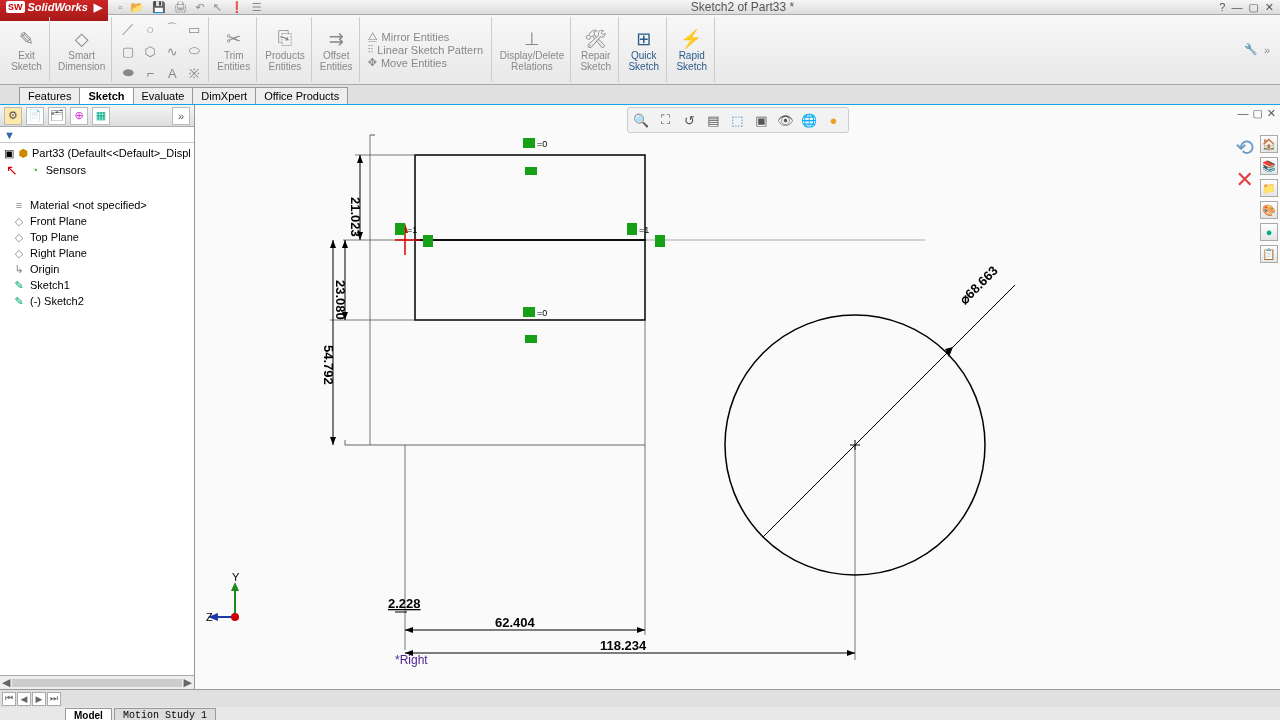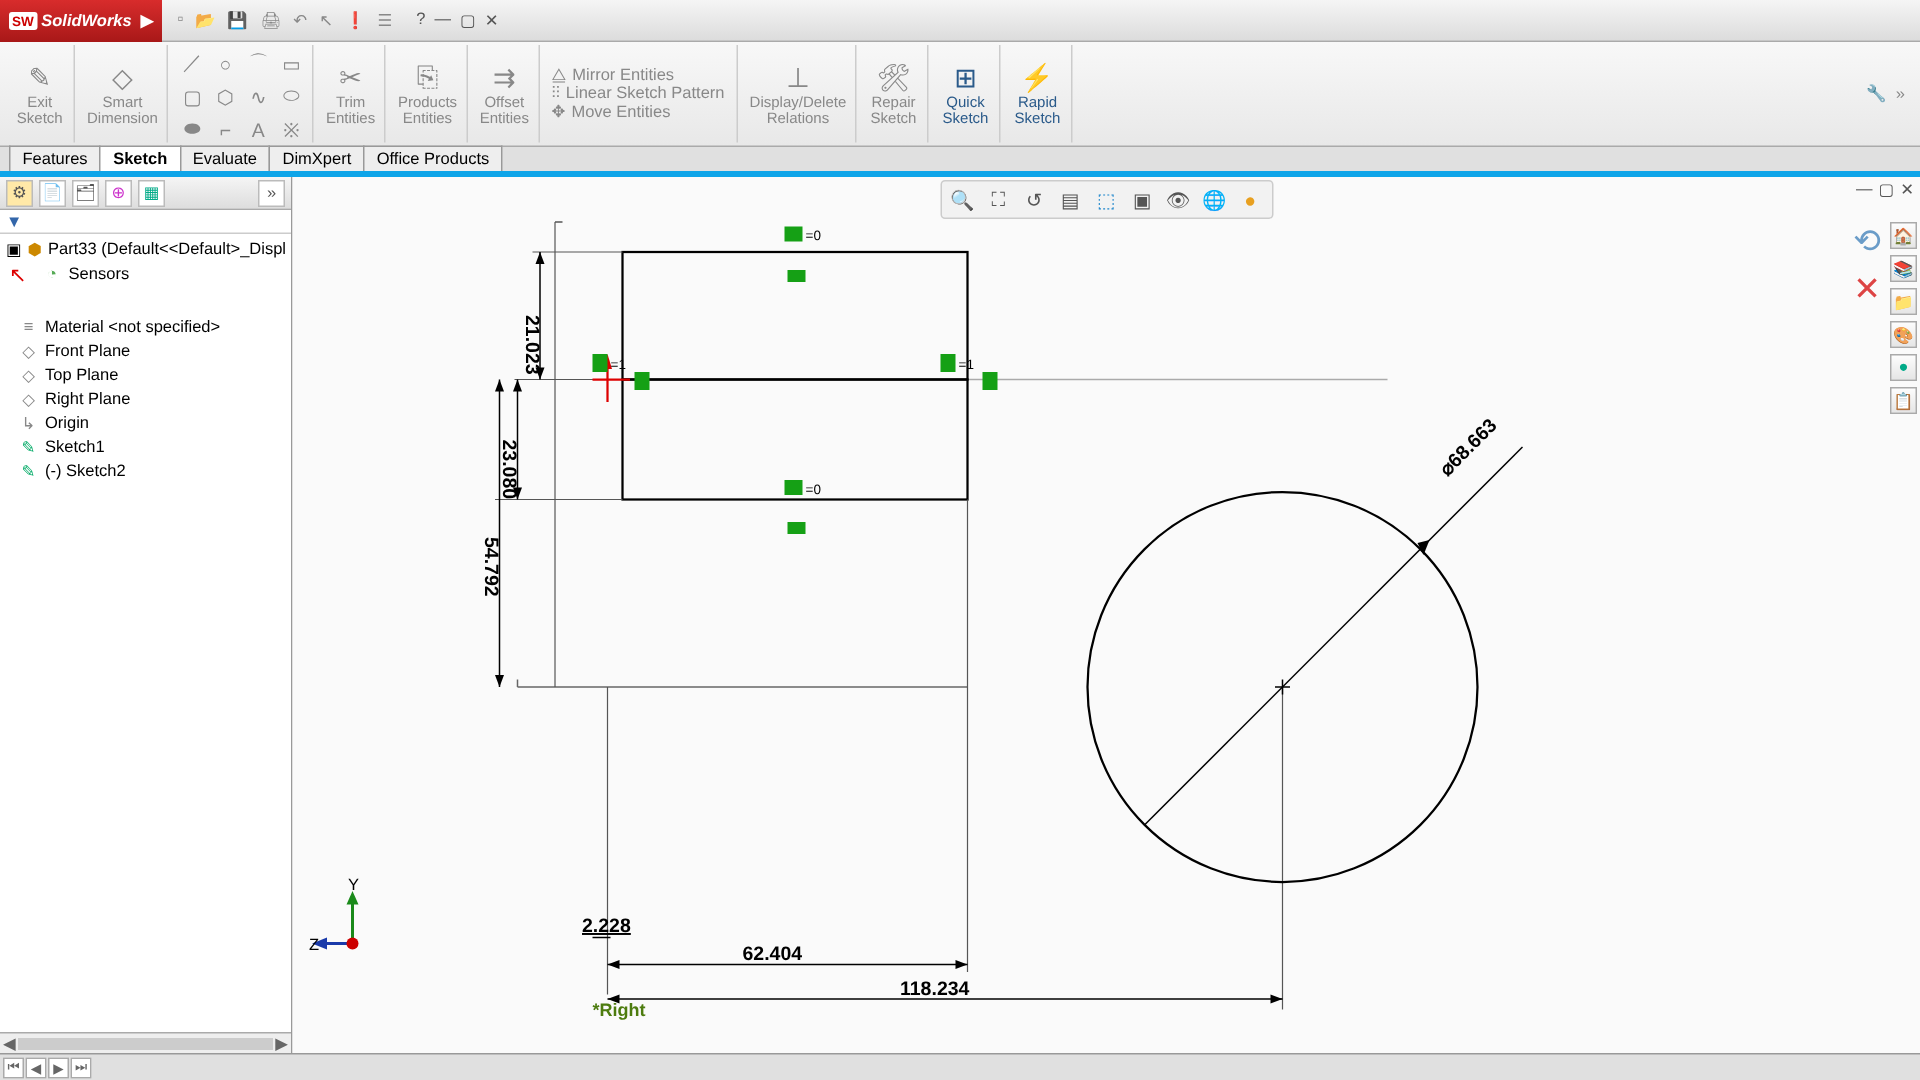--- a/index.html
+++ b/index.html
@@ -1,40 +1,40 @@
 <!DOCTYPE html>
 <html><head>
 <meta charset="utf-8">
 <style>
 * { box-sizing: border-box; margin: 0; padding: 0; font-family: "Segoe UI", Tahoma, sans-serif; font-size: 11px; }
 body { width: 1280px; height: 720px; background: #e8e8e8; overflow: hidden; position: relative; }
 
 
-.titlebar { height: 28px; background: linear-gradient(#f5f5f5,#dcdcdc); display: flex; align-items: center; border-bottom: 1px solid #aaa; }
+.titlebar { height: 15px; background: linear-gradient(#f5f5f5,#dcdcdc); display: flex; align-items: center; border-bottom: 1px solid #aaa; }
 .logo { display: flex; align-items: center; padding: 0 6px; background: linear-gradient(#d82c2c,#a81818); color: #fff; font-weight: bold; font-style: italic; height: 28px; font-size: 13px; }
 .logo .sw { background: #fff; color: #c00; padding: 1px 2px; border-radius: 2px; margin-right: 3px; font-size: 9px; font-style: normal; }
 .logo .chev { margin-left: 6px; font-style: normal; font-size: 11px; }
 .qat { display: flex; gap: 8px; padding: 0 10px; color: #888; font-size: 14px; }
 .qat span { cursor: pointer; }
 .doctitle { flex: 1; text-align: center; color: #555; font-size: 12px; }
 .winbtns { display: flex; gap: 6px; padding: 0 6px; color: #555; font-size: 12px; }
 
 
 .ribbon { height: 70px; background: linear-gradient(#f8f8f8,#e8e8e8); border-bottom: 1px solid #aaa; display: flex; align-items: stretch; padding: 2px 4px; gap: 2px; }
 .rgroup { display: flex; flex-direction: column; align-items: center; justify-content: center; padding: 2px 6px; border-right: 1px solid #ccc; color: #888; text-align: center; }
 .rgroup.big { min-width: 46px; }
 .rgroup .ic { font-size: 18px; height: 22px; display:flex; align-items:center; justify-content:center; }
 .rgroup .lab { font-size: 10px; line-height: 11px; }
 .rgroup.active .ic, .rgroup.active .lab { color: #2a5a8a; }
 .toolgrid { display: grid; grid-template-columns: repeat(4, 20px); grid-template-rows: repeat(3, 20px); gap: 2px; padding: 2px 4px; border-right: 1px solid #ccc; }
 .toolgrid span { display: flex; align-items:center; justify-content:center; color:#888; font-size:13px; }
 .ribbon-end { margin-left: auto; display:flex; align-items:center; padding: 0 6px; color:#888; gap:6px; font-size:14px;}
 
 
-.cmdtabs { height: 20px; background: #e0e0e0; display: flex; align-items: flex-end; border-bottom: 4px solid #0ea5e9; padding-left: 6px; }
+.cmdtabs { height: 20px; background: #e0e0e0; display: flex; align-items: flex-end; border-bottom: 1px solid #0ea5e9; padding-left: 19px; }
 .cmdtabs .tab { padding: 2px 8px; border: 1px solid #999; border-bottom: none; background: #eee; margin-right: -1px; cursor:pointer; }
 .cmdtabs .tab.active { background: #fff; font-weight: bold; }
 
 
 .main { display: flex; height: calc(720px - 28px - 70px - 20px - 18px); position: relative; }
 
 
 .tree-pane { width: 195px; background: #fff; border-right: 1px solid #999; display:flex; flex-direction:column; }
 .tree-toolbar { height: 22px; background: linear-gradient(#f5f5f5,#ddd); display:flex; align-items:center; gap:4px; padding: 0 4px; border-bottom:1px solid #aaa; }
 .tree-toolbar span { width:18px; height:18px; display:flex; align-items:center; justify-content:center; border:1px solid #bbb; background:#fff; font-size:11px; color:#555; }
@@ -65,21 +65,21 @@
 .confirm-cancel span { font-size:22px; }
 
 
 .bottomtabs { height:18px; background:#e0e0e0; border-top:1px solid #999; display:flex; align-items:center; }
 .bottomtabs .nav { display:flex; padding:0 2px; gap:1px; }
 .bottomtabs .nav span { width:14px; height:14px; border:1px solid #aaa; background:#fff; display:flex; align-items:center; justify-content:center; font-size:9px; color:#666; }
 .bottomtabs .tab { padding:1px 8px; border:1px solid #999; border-bottom:none; background:#fff; margin-left:2px; cursor:pointer; font-size:10px;margin-top:32px;}
 .bottomtabs .tab.inactive { background:#ddd;font-family:Liberation Mono, monospace; }
 
 
-.status-sketch { position:absolute; left:200px; bottom:22px; font-weight:bold; color:#4d7c0f; font-size:12px;}
+.status-sketch { position:absolute; left:200px; bottom:22px; font-weight:normal; color:#4c1d95; font-size:12px;}
 
 
 .rel { fill:#15a015; }
 .reltxt { font-size:9px; fill:#000; }
 .dim { font-size:13px; font-weight:bold; fill:#000; }
 .dimv { writing-mode: vertical-rl; text-orientation: mixed; }
 </style>
 </head>
 <body>
 
@@ -92,20 +92,21 @@
   <div class="qat">
     <span>▫</span>
     <span>📂</span>
     <span>💾</span>
     <span>🖨</span>
     <span>↶</span>
     <span>↖</span>
     <span>❗</span>
     <span>☰</span>
   </div>
+  <div class="doctitle">Sketch2 of Part33 *</div>
   <div class="winbtns">
     <span>?</span>
     <span>—</span>
     <span>▢</span>
     <span>✕</span>
   </div>
 </div>
 
 <div class="ribbon">
   <div class="rgroup big">

